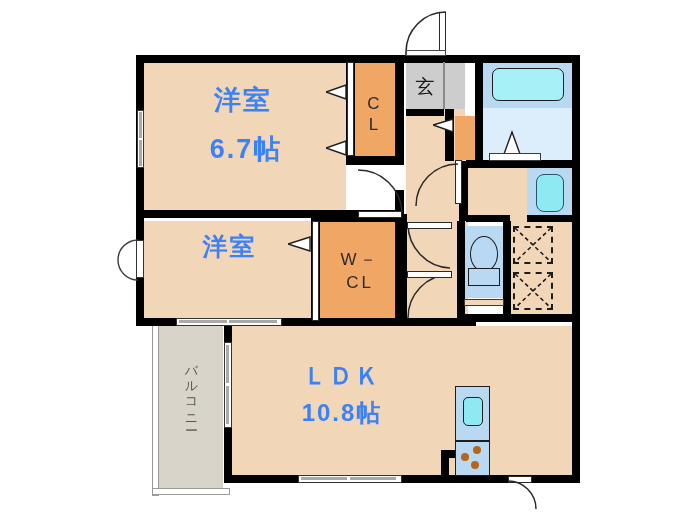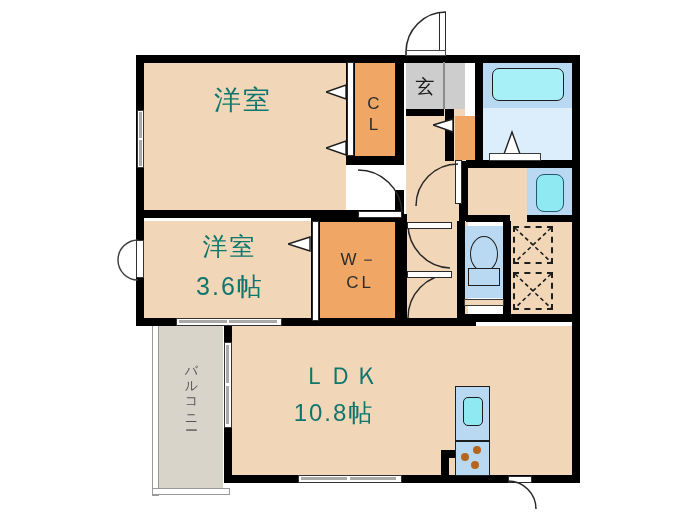--- a/index.html
+++ b/index.html
@@ -16,21 +16,21 @@
   .bathfl {background:#dceefb;}
   .tub    {background:#a8f0f8;}
   .wtr    {background:#b9d9f2;}
   .sinkb  {background:#b9d9f2;}
   .cyan   {background:#8fe9f2;}
 
   
   .wall{background:#000000;}
 
   
-  .lbl{color:#0f766e;font-weight:normal;text-align:center;white-space:nowrap;
+  .lbl{color:#3b82f6;font-weight:bold;text-align:center;white-space:nowrap;
        letter-spacing:2px;}
   .big{font-size:27px;line-height:30px;}
   .mid{font-size:25px;line-height:28px;}
   .ldk{font-size:24px;line-height:31px;}
   .clt{font-size:17px;line-height:21px;color:#2b2b2b;font-weight:normal;
        letter-spacing:3px;}
   .genkan{font-size:19px;color:#1a1a1a;font-weight:normal;}
   .balclbl{font-size:13px;color:#555;letter-spacing:2px;writing-mode:vertical-rl;
            text-orientation:upright;font-weight:normal;line-height:15px;}
   .winb{background:#ffffff;border:1px solid #333;}
@@ -120,26 +120,26 @@
   <div class="abs wall" style="left:503px;top:314px;width:70px;height:8px;"></div>
 
   <div class="abs wall" style="left:311px;top:214px;width:9px;height:108px;"></div>
   <div class="abs wall" style="left:399px;top:214px;width:8px;height:108px;"></div>
   <div class="abs wall" style="left:311px;top:214px;width:96px;height:8px;"></div>
 
   <div class="abs wall" style="left:441px;top:450px;width:8px;height:33px;"></div>
   <div class="abs wall" style="left:441px;top:450px;width:20px;height:8px;"></div>
 
   <div class="abs lbl big" style="left:183px;top:85px;width:120px;">洋室</div>
+  <div class="abs lbl big" style="left:176px;top:134px;width:140px;">6.7帖</div>
 
   <div class="abs lbl mid" style="left:172px;top:232px;width:115px;">洋室</div>
-  <div class="abs lbl mid" style="left:164px;top:272px;width:132px;">3.6帖</div>
 
   <div class="abs lbl ldk" style="left:274px;top:360px;width:136px;">ＬＤＫ</div>
-  <div class="abs lbl ldk" style="left:254px;top:397px;width:160px;">10.8帖</div>
+  <div class="abs lbl ldk" style="left:262px;top:397px;width:160px;">10.8帖</div>
 
   <div class="abs lbl clt" style="left:355px;top:93px;width:40px;">C</div>
   <div class="abs lbl clt" style="left:355px;top:114px;width:40px;">L</div>
 
   <div class="abs lbl clt" style="left:329px;top:249px;width:62px;">W－</div>
   <div class="abs lbl clt" style="left:329px;top:272px;width:62px;">CL</div>
 
   <div class="abs lbl genkan" style="left:412px;top:74px;width:28px;">玄</div>
 
   <div class="abs balclbl" style="left:181px;top:356px;width:18px;height:110px;">バルコニー</div>

